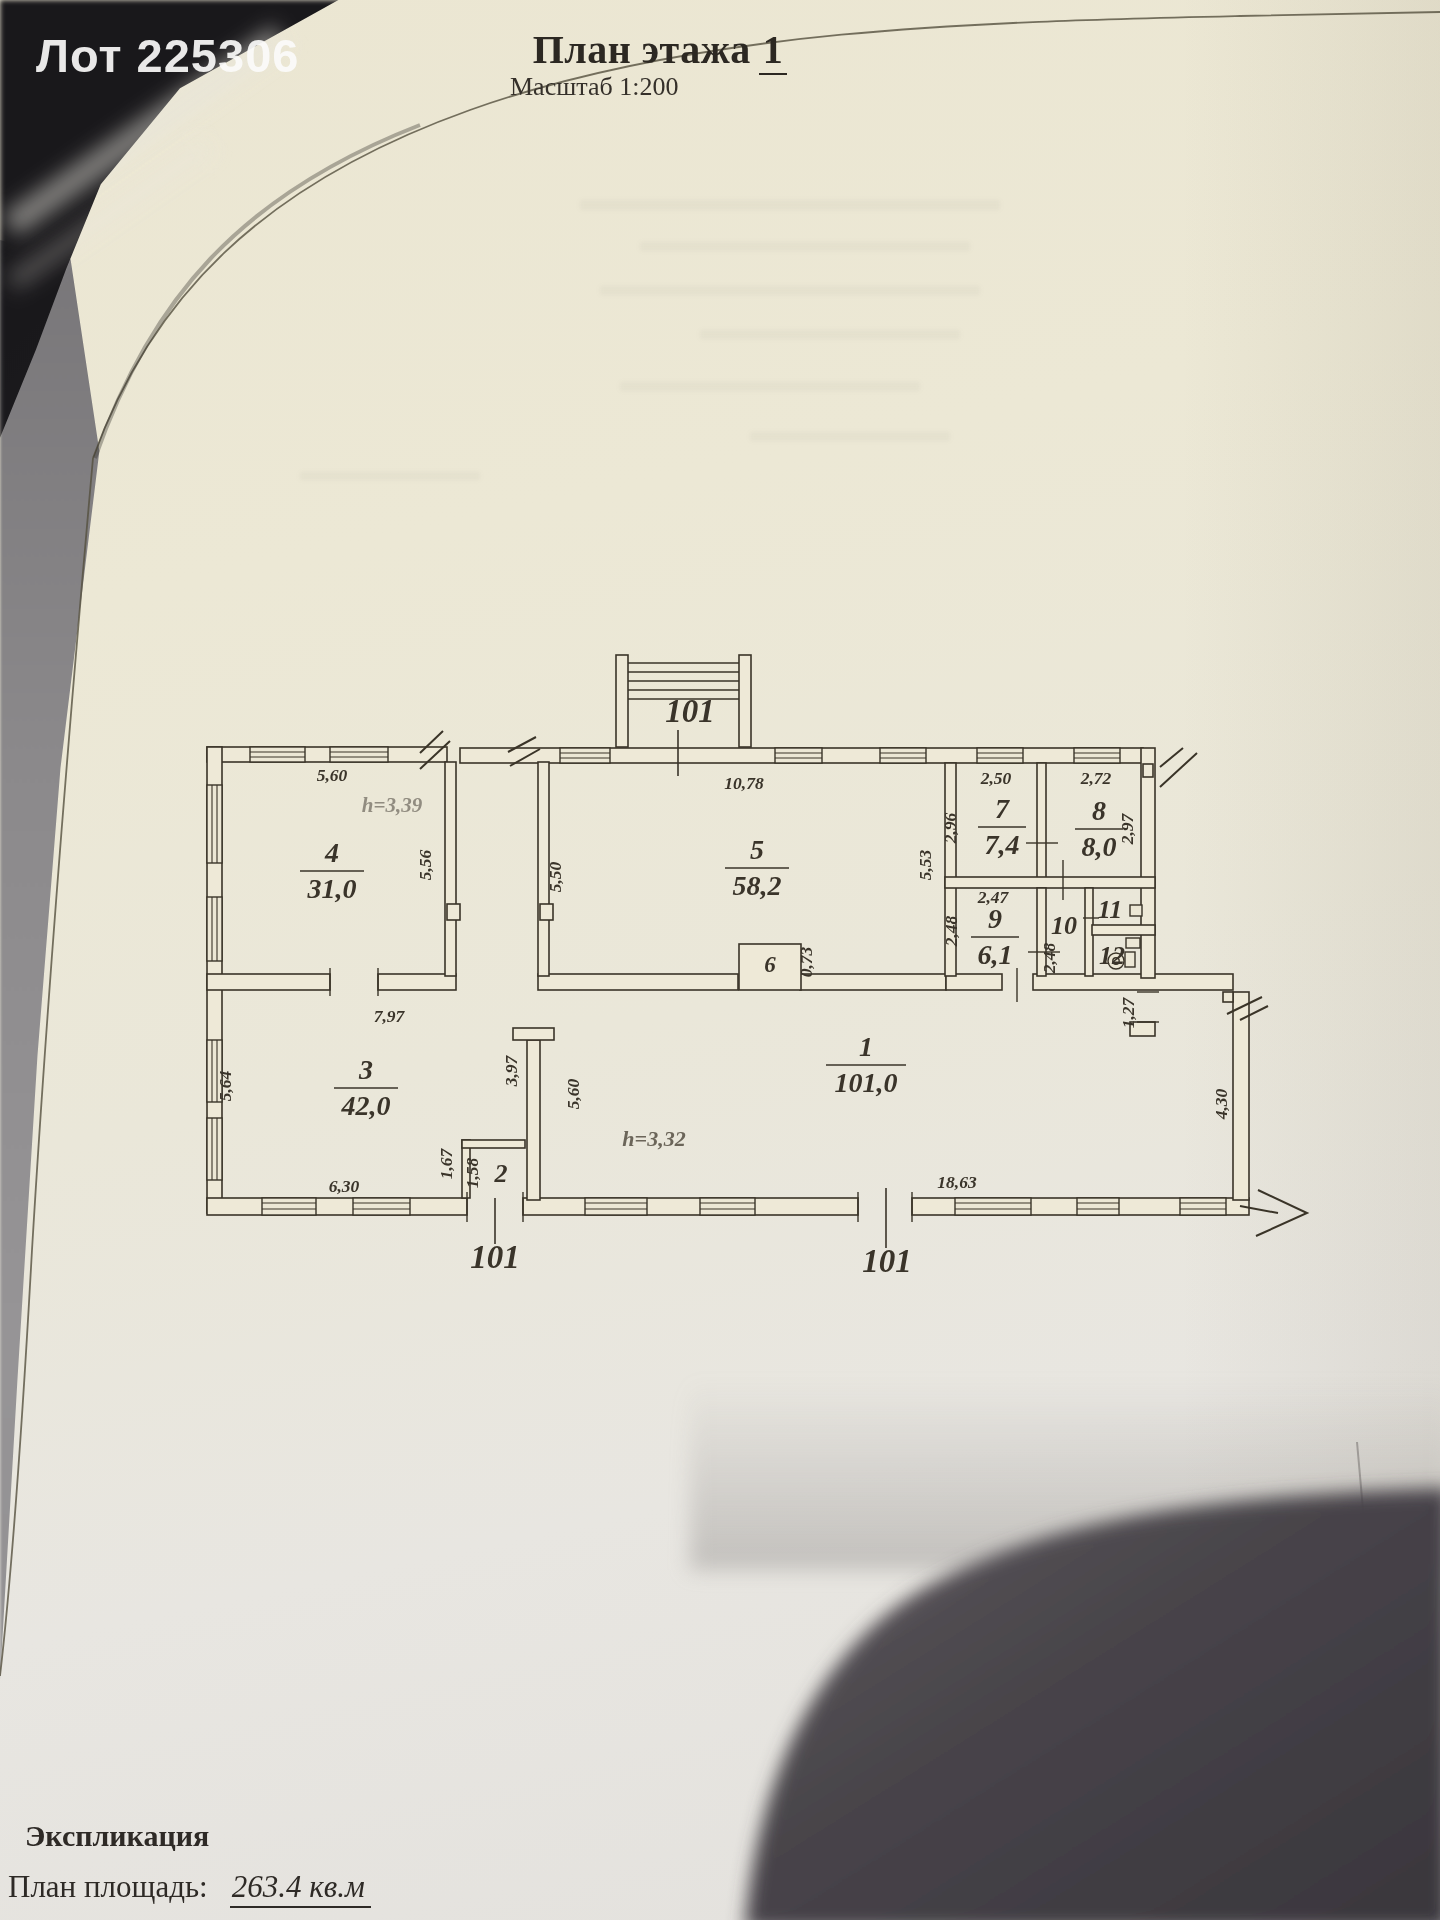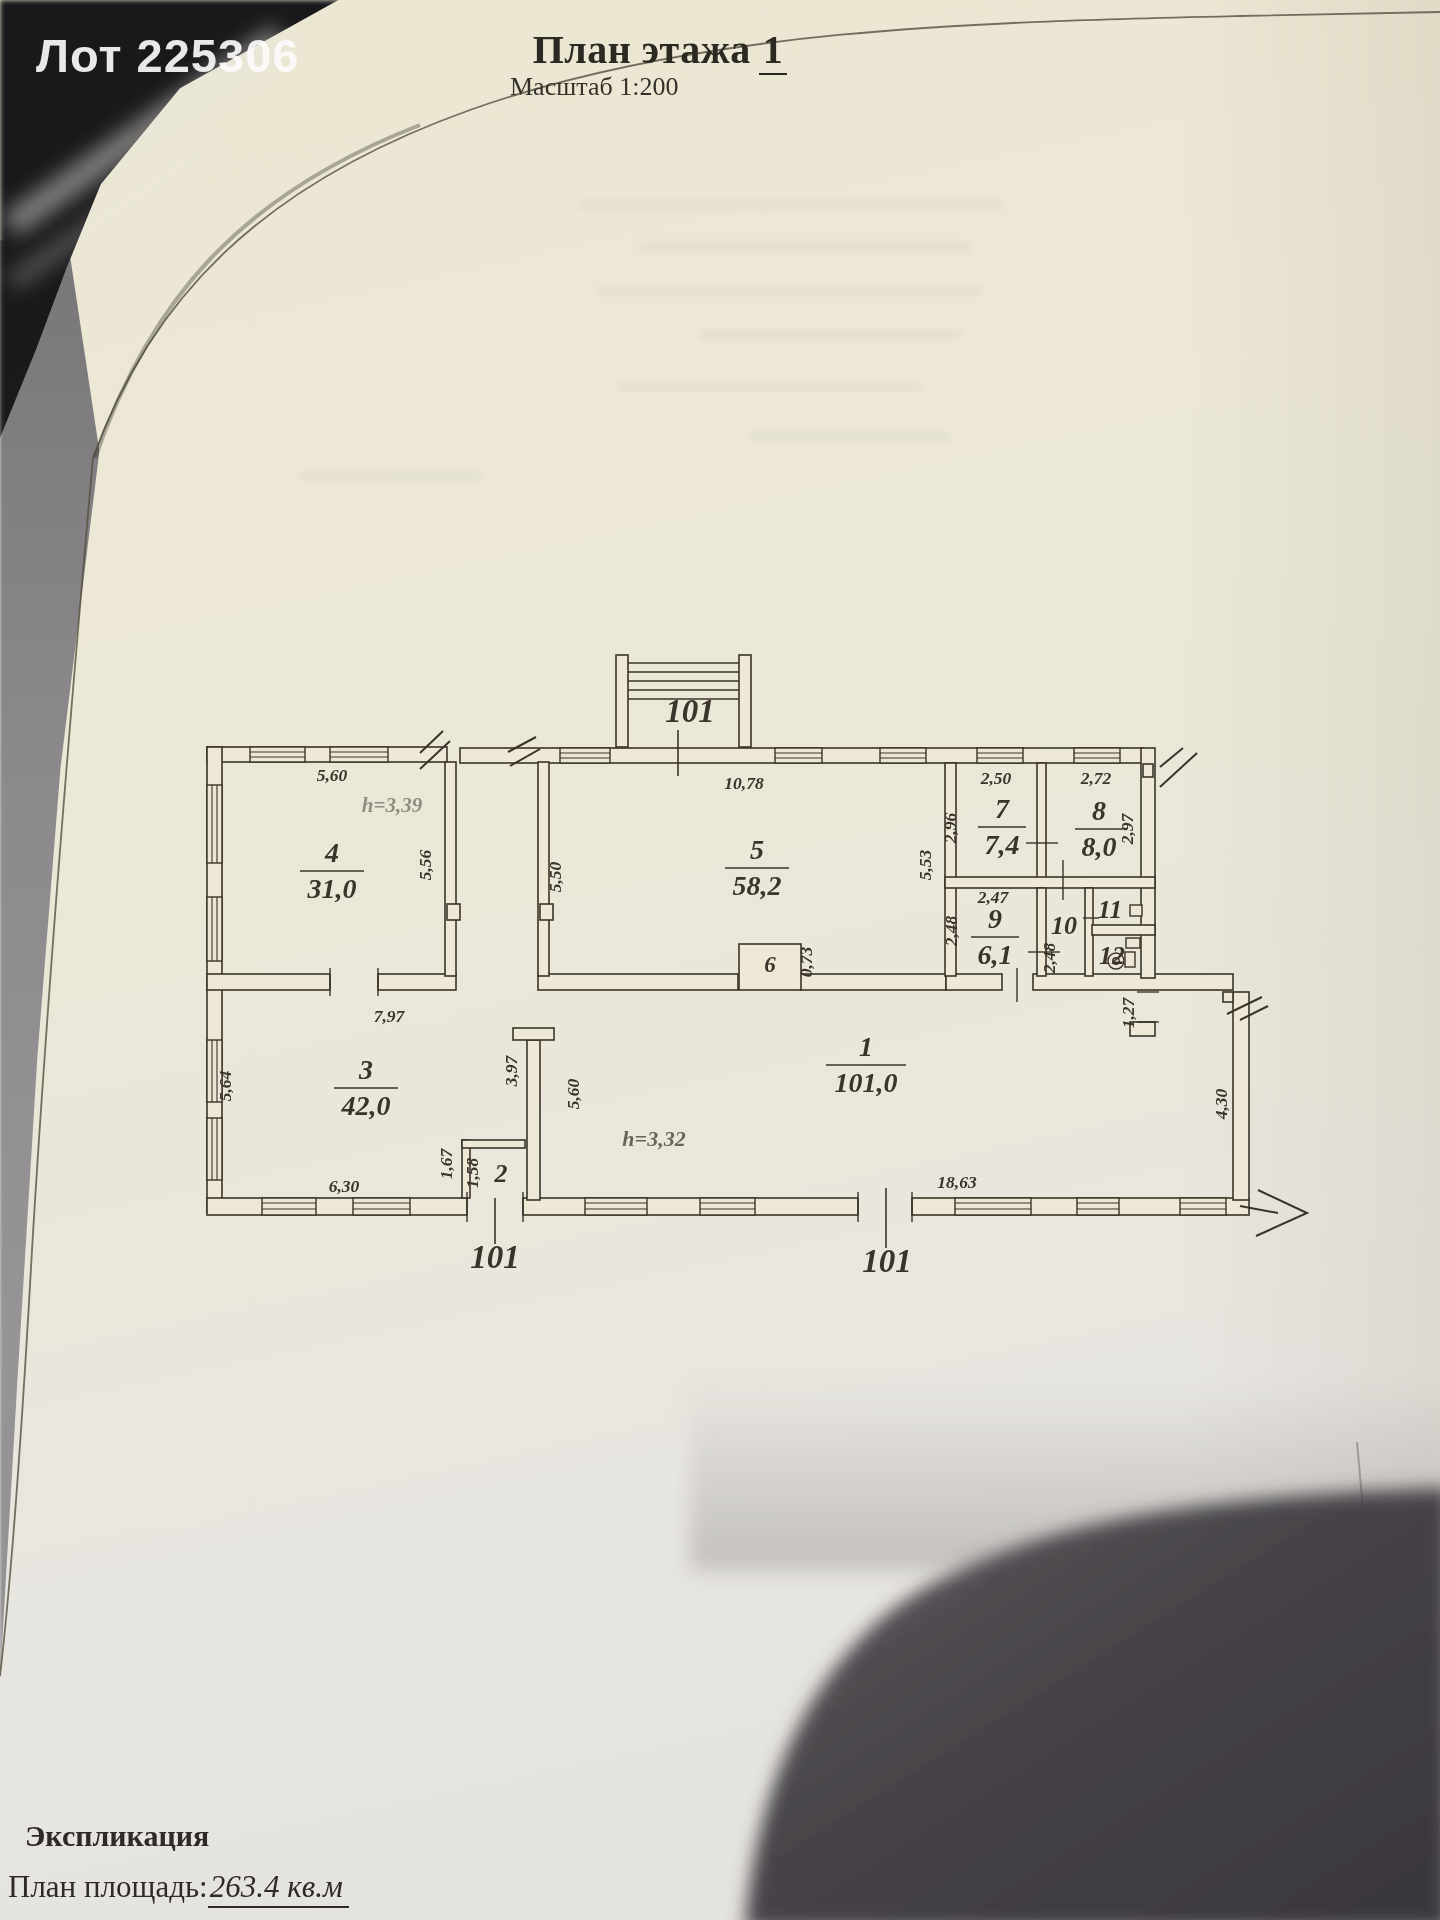--- a/index.html
+++ b/index.html
@@ -30,21 +30,21 @@
       font-size:47px;font-weight:600;letter-spacing:1px;color:rgba(251,251,250,.92);z-index:40;text-align:center;}
   
   .title-row{position:absolute;left:480px;top:26px;width:360px;text-align:center;z-index:12;
       font-size:40px;font-weight:bold;color:#2c2822;letter-spacing:.5px;}
   .floor-num{display:inline-block;border-bottom:2px solid #2c2822;padding:0 4px;margin-left:8px;}
   .subtitle{position:absolute;left:510px;top:72px;width:310px;z-index:12;
       font-size:26px;color:#35302a;}
   
   .expl{position:absolute;left:25px;top:1791px;font-size:30px;font-weight:bold;color:#2e2a26;z-index:12;margin-top:28px;}
   .area-line{position:absolute;left:8px;top:1869px;font-size:31px;color:#2e2a26;z-index:12;}
-  .area-val{display:inline-block;font-style:italic;border-bottom:2px solid #2e2a26;
+  .area-val{display:inline-block;margin-left:22px;font-style:italic;border-bottom:2px solid #2e2a26;
       padding:0 6px 1px 2px;}
   svg.overlay{position:absolute;left:0;top:0;z-index:10;}
   svg.blob{position:absolute;left:0;top:0;z-index:30;}
   svg text{font-family:"Liberation Serif",serif;}
 </style>
 </head>
 <body>
 
 <div class="stage">
 

